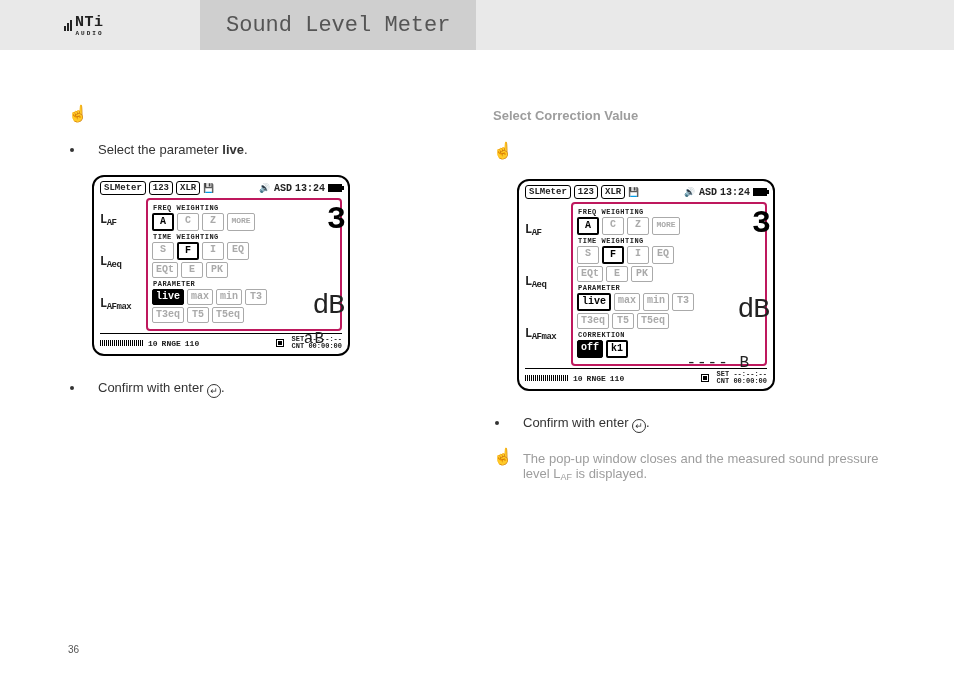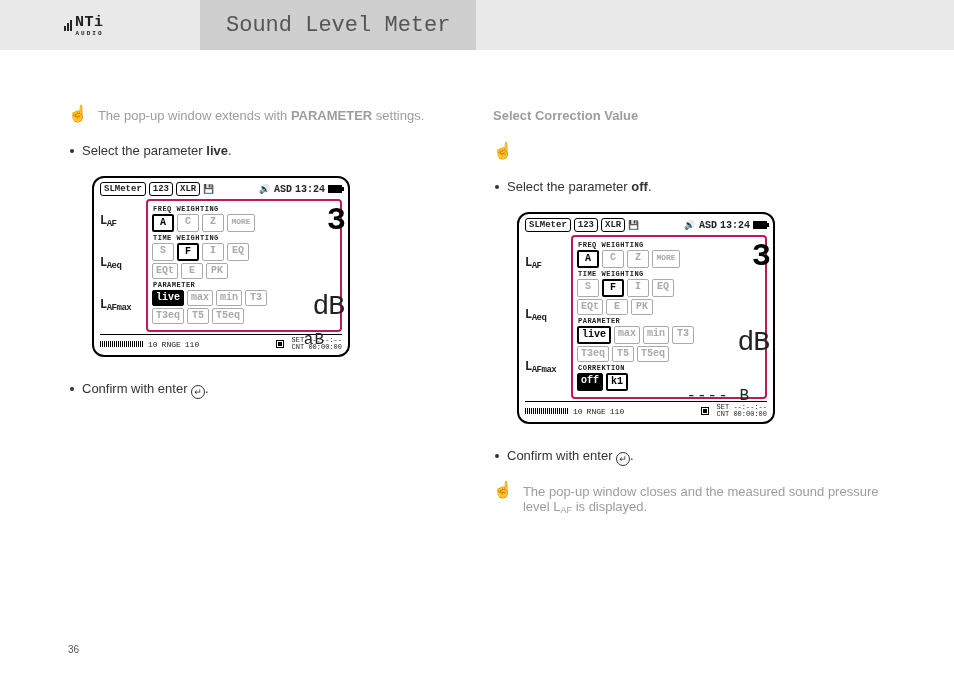--- a/index.html
+++ b/index.html
@@ -86,21 +86,21 @@
     margin-bottom: 20px;
   }
   .hand-icon {
     font-size: 16px;
     color: #bdbdbd;
     line-height: 1;
     margin-top: -2px;
   }
   .bullet-line {
     display: flex;
-    gap: 8px;
+    gap: 24px;
     font-size: 13px;
     color: #333;
     margin-bottom: 18px;
   }
   .bullet-dot {
     width: 4px;
     height: 4px;
     background: #333;
     border-radius: 50%;
     margin-top: 6px;
@@ -236,21 +236,21 @@
     right: 17px;
     top: 132px;
     font-size: 16px;
     font-weight: 400;
     letter-spacing: 1px;
   }
   .dev-bottom {
     display: flex;
     align-items: center;
     font-size: 8px;
-    font-weight: 400;
+    font-weight: 700;
     gap: 4px;
     border-top: 1px solid #000;
     padding-top: 2px;
     margin-top: 2px;
   }
   .range-bar {
     display: inline-block;
     height: 6px;
     width: 44px;
     background: repeating-linear-gradient(90deg,#000 0,#000 1px,#fff 1px,#fff 2px);
@@ -289,23 +289,20 @@
   <div class="title-chip">
     <span>Sound Level Meter</span>
   </div>
 </div>
 
 <div class="content">
 
   <div class="col">
     <div class="result-line">
       <span class="hand-icon">☝</span>
-      <span>
-        <span>The pop-up window extends with </span><b>PARAMETER</b><span> settings.</span>
-      </span>
     </div>
     <div class="bullet-line">
       <span class="bullet-dot"></span>
       <span class="txt">
         <span>Select the parameter </span><b>live</b><span>.</span>
       </span>
     </div>
 
     <div class="device-wrap">
       <div class="device">
@@ -384,26 +381,20 @@
         <span>Confirm with enter </span><span class="enter-glyph">↵</span><span>.</span>
       </span>
     </div>
   </div>
 
   <div class="col">
     <h3>Select Correction Value</h3>
     <div class="result-line">
       <span class="hand-icon">☝</span>
     </div>
-    <div class="bullet-line">
-      <span class="bullet-dot"></span>
-      <span class="txt">
-        <span>Select the parameter </span><b>off</b><span>.</span>
-      </span>
-    </div>
 
     <div class="device-wrap">
       <div class="device">
         <div class="dev-top">
           <span class="pill">SLMeter</span>
           <span class="pill">123</span>
           <span class="pill">XLR</span>
           <span class="tiny-icon">💾</span>
           <span class="spacer"></span>
           <span class="tiny-icon">🔊</span>

